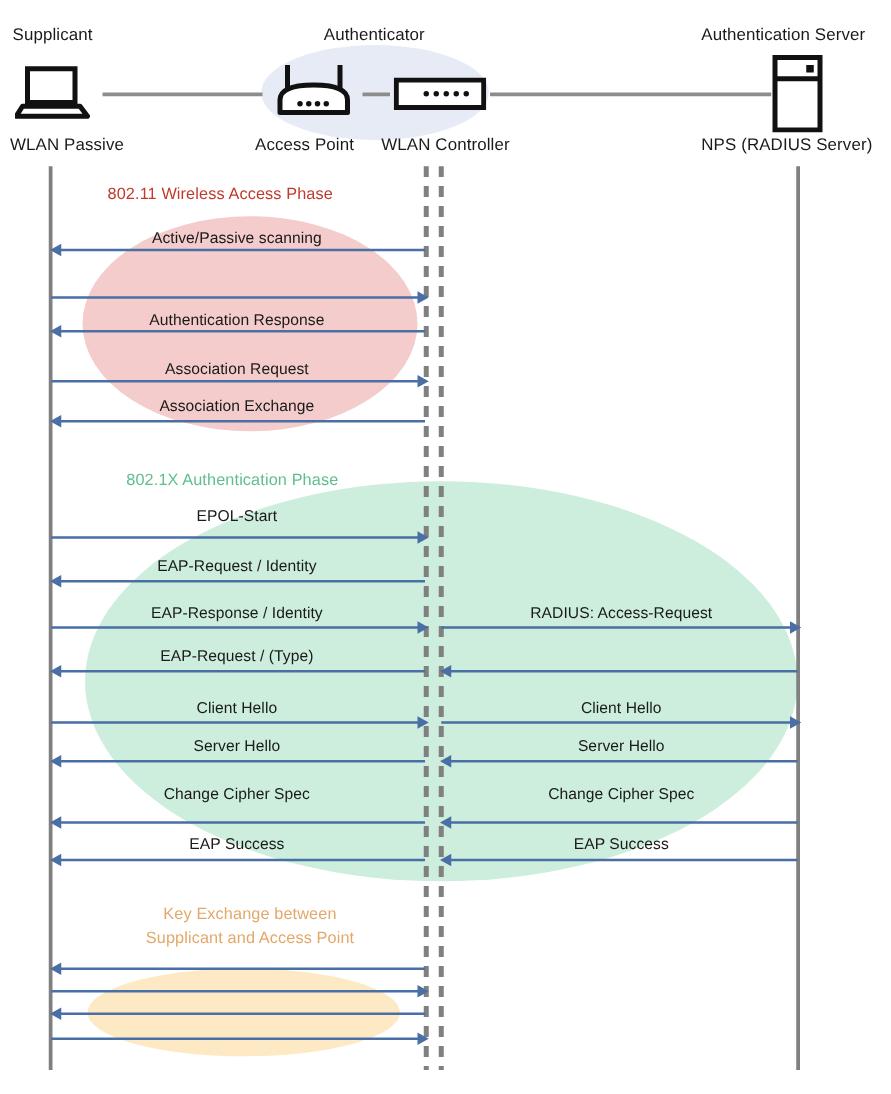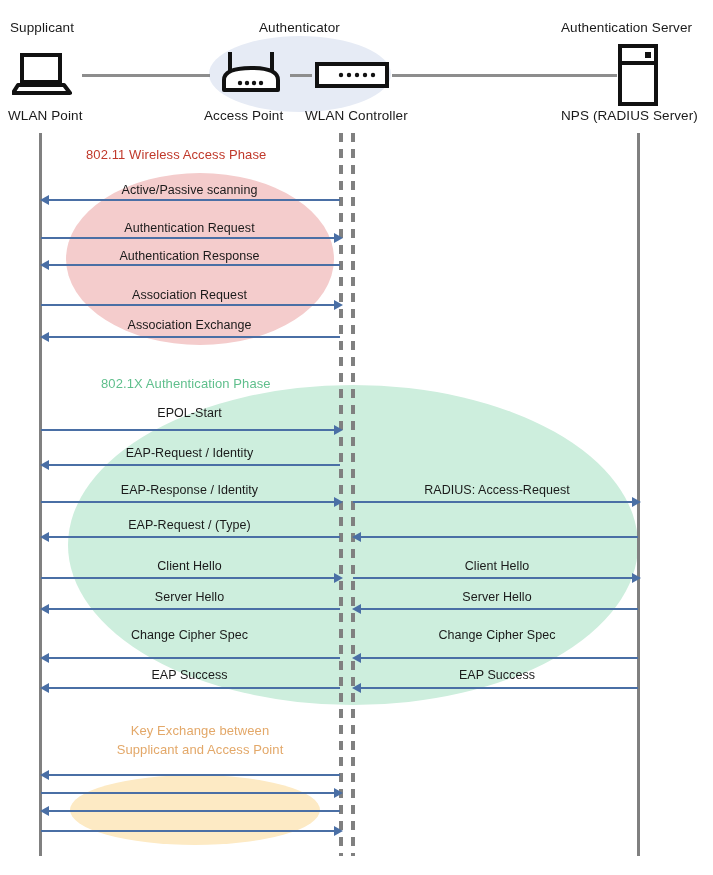--- a/index.html
+++ b/index.html
@@ -146,21 +146,21 @@
   </div>
 
   <div class="icon-wrap" style="left:617px;top:44px;">
     <svg width="42" height="62" viewBox="0 0 42 62">
       <rect x="3" y="2" width="36" height="58" fill="#fff" stroke="#111" stroke-width="4"></rect>
       <line x1="3" y1="19" x2="39" y2="19" stroke="#111" stroke-width="4"></line>
       <rect x="28" y="8" width="6" height="6" fill="#111"></rect>
     </svg>
   </div>
 
-  <div class="actor-sub" style="left:8px;top:108px;">WLAN Point</div>
+  <div class="actor-sub" style="left:8px;top:108px;">WLAN Passive</div>
   <div class="actor-sub" style="left:204px;top:108px;">Access Point</div>
   <div class="actor-sub" style="left:305px;top:108px;">WLAN Controller</div>
   <div class="actor-sub" style="left:561px;top:108px;">NPS (RADIUS Server)</div>
 
   <div class="blob blob-red" style="left:66px;top:173px;width:268px;height:172px;"></div>
   <div class="blob blob-green" style="left:68px;top:385px;width:570px;height:320px;"></div>
   <div class="blob blob-amber" style="left:70px;top:775px;width:250px;height:70px;"></div>
 
   <div class="lifeline" style="left:39px;top:133px;height:723px;"></div>
   <div class="lifeline-dashed" style="left:339px;top:133px;height:723px;"></div>
@@ -169,21 +169,20 @@
 
   <div class="phase-label red" style="left:86px;top:147px;">802.11 Wireless Access Phase</div>
   <div class="phase-label green" style="left:101px;top:376px;">802.1X Authentication Phase</div>
   <div class="phase-label amber" style="left:75px;top:741px;width:250px;">Supplicant and Access Point</div>
   <div class="phase-label amber" style="left:75px;top:722px;width:250px;">Key Exchange between</div>
 
   <div class="msg-label" style="left:42px;top:183px;width:295px;">Active/Passive scanning</div>
   <div class="arrow-line" style="left:48px;top:199px;width:292px;"></div>
   <div class="arrow-head left" style="left:40px;top:195px;"></div>
 
-  <div class="msg-label" style="left:42px;top:221px;width:295px;">Authentication Request</div>
   <div class="arrow-line" style="left:41px;top:237px;width:295px;"></div>
   <div class="arrow-head right" style="left:334px;top:233px;"></div>
 
   <div class="msg-label" style="left:42px;top:249px;width:295px;">Authentication Response</div>
   <div class="arrow-line" style="left:48px;top:264px;width:292px;"></div>
   <div class="arrow-head left" style="left:40px;top:260px;"></div>
 
   <div class="msg-label" style="left:42px;top:288px;width:295px;">Association Request</div>
   <div class="arrow-line" style="left:41px;top:304px;width:295px;"></div>
   <div class="arrow-head right" style="left:334px;top:300px;"></div>

